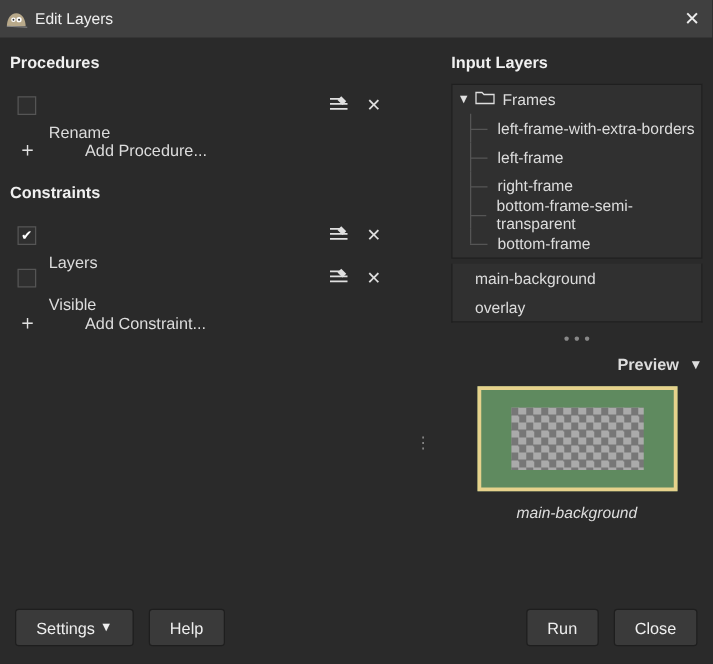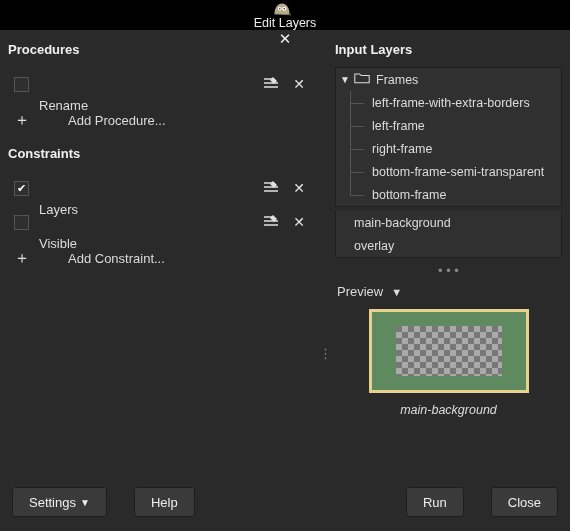--- a/index.html
+++ b/index.html
@@ -9,34 +9,33 @@
     background: #2a2a2a;
     color: #dcdcdc;
     font-family: "Segoe UI", Arial, sans-serif;
     font-size: 13px;
     overflow: hidden;
     display: flex;
     flex-direction: column;
   }
   .titlebar {
     height: 30px;
-    background: #000000;
-    display: flex;
-    align-items: center;
-    padding: 0 20px;
-    flex-direction: column;
+    background: #404040;
+    display: flex;
+    align-items: center;
+    padding: 0 4px;
   }
   .titlebar .app-icon { width: 16px; height: 16px; margin-right: 8px; }
   .titlebar .title { font-size: 12.5px; color: #eee; flex: 1; }
   .titlebar .close-x { color: #eee; cursor: pointer; font-size: 15px; padding: 0 6px; }
 
   .body {
     flex: 1;
     display: flex;
-    gap: 8px;
+    gap: 21px;
     padding: 10px 8px 0 8px;
   }
   .left-col { width: 305px; display: flex; flex-direction: column; }
   .right-col { flex: 1; display: flex; flex-direction: column; }
 
   .section-h {
     font-weight: 600;
     font-size: 13px;
     color: #f0f0f0;
     margin: 2px 0 10px 0;
@@ -114,23 +113,24 @@
   }
   .tree-child.last::before { bottom: 50%; }
   .tree-row.flat { padding-left: 18px; }
 
   .grip-row { height: 16px; display: flex; justify-content: center; align-items: center; color: #888; }
 
   .preview-h {
     display: flex;
     align-items: center;
     gap: 8px;
-    font-weight: 400;
+    font-weight: 700;
     font-size: 13px;
     margin: 6px 0 10px 2px;
+    justify-content: flex-end;
   }
   .preview-h .chev { font-size: 11px; }
 
   .preview-zone {
     flex: 1;
     display: flex;
     flex-direction: column;
     align-items: center;
   }
   .thumb-border {
@@ -147,21 +147,21 @@
   .thumb-caption {
     font-style: italic;
     font-size: 12.5px;
     margin-top: 10px;
     color: #ddd;
   }
 
   .footer {
     display: flex;
     align-items: center;
-    gap: 27px;
+    gap: 12px;
     padding: 10px 12px 14px 12px;
   }
   .btn {
     background: #3a3a3a;
     border: 1px solid #1e1e1e;
     border-radius: 3px;
     color: #eee;
     font-size: 13px;
     height: 30px;
     display: inline-flex;

